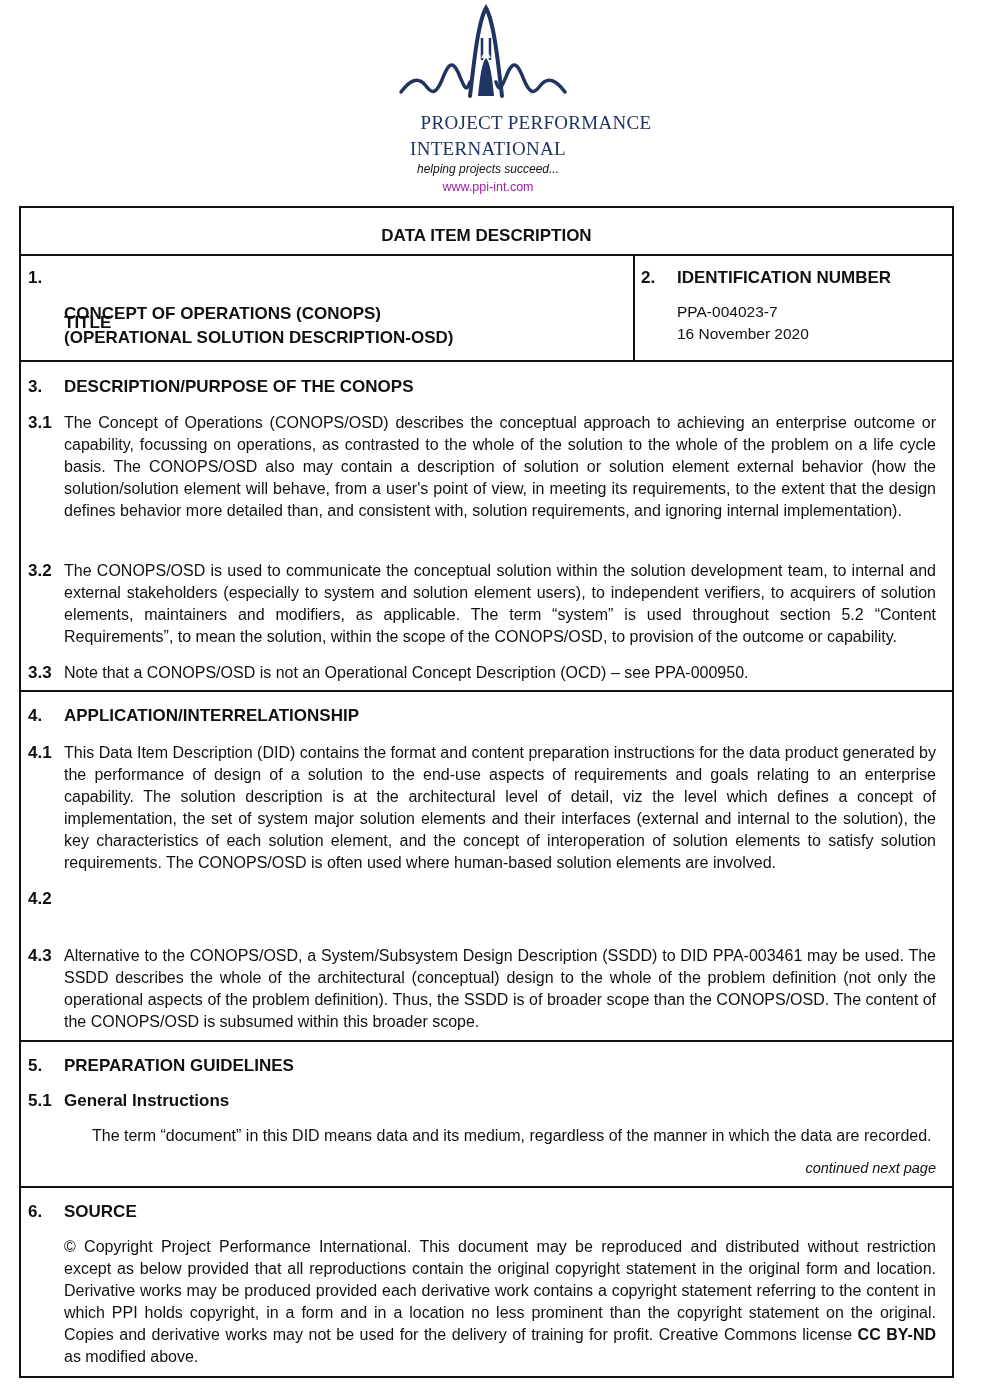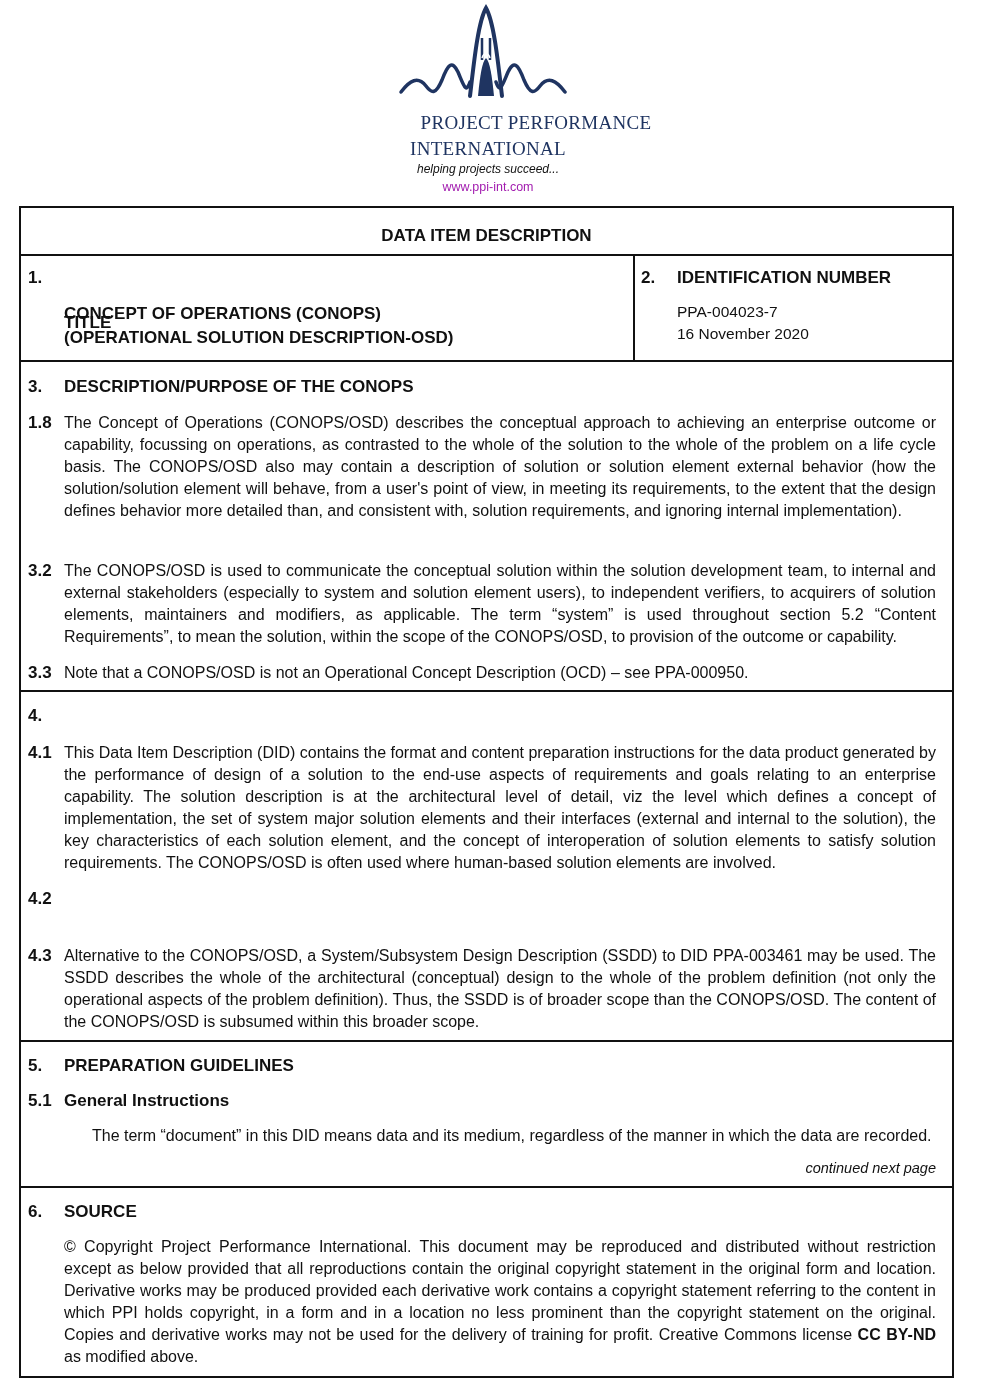--- a/index.html
+++ b/index.html
@@ -106,32 +106,33 @@
     <div class="id-value" style="left:656px; top:45px;">
       <div>PPA-004023-7</div>
       <div>16 November 2020</div>
     </div>
   </div>
 
   <div class="row" style="top:154px; height:328px;">
     <span class="num" style="top:15px;">3.</span>
     <span class="sec-head" style="top:15px;">DESCRIPTION/PURPOSE OF THE CONOPS</span>
 
-    <span class="para-num" style="top:50px;">1.8</span>
+    <span class="para-num" style="top:50px;">3.1</span>
     <div class="para" style="top:50px;">The Concept of Operations (CONOPS/OSD) describes the conceptual approach to achieving an enterprise outcome or capability, focussing on operations, as contrasted to the whole of the solution to the whole of the problem on a life cycle basis. The CONOPS/OSD also may contain a description of solution or solution element external behavior (how the solution/solution element will behave, from a user's point of view, in meeting its requirements, to the extent that the design defines behavior more detailed than, and consistent with, solution requirements, and ignoring internal implementation).</div>
 
     <span class="para-num" style="top:198px;">3.2</span>
     <div class="para" style="top:198px;">The CONOPS/OSD is used to communicate the conceptual solution within the solution development team, to internal and external stakeholders (especially to system and solution element users), to independent verifiers, to acquirers of solution elements, maintainers and modifiers, as applicable. The term “system” is used throughout section 5.2 “Content Requirements”, to mean the solution, within the scope of the CONOPS/OSD, to provision of the outcome or capability.</div>
 
     <span class="para-num" style="top:300px;">3.3</span>
     <div class="para" style="top:300px;">Note that a CONOPS/OSD is not an Operational Concept Description (OCD) – see PPA-000950.</div>
   </div>
 
   <div class="row" style="top:484px; height:348px;">
     <span class="num" style="top:14px;">4.</span>
+    <span class="sec-head" style="top:14px;">APPLICATION/INTERRELATIONSHIP</span>
 
     <span class="para-num" style="top:50px;">4.1</span>
     <div class="para" style="top:50px;">This Data Item Description (DID) contains the format and content preparation instructions for the data product generated by the performance of design of a solution to the end-use aspects of requirements and goals relating to an enterprise capability. The solution description is at the architectural level of detail, viz the level which defines a concept of implementation, the set of system major solution elements and their interfaces (external and internal to the solution), the key characteristics of each solution element, and the concept of interoperation of solution elements to satisfy solution requirements. The CONOPS/OSD is often used where human-based solution elements are involved.</div>
 
     <span class="para-num" style="top:196px;">4.2</span>
 
     <span class="para-num" style="top:253px;">4.3</span>
     <div class="para" style="top:253px;">Alternative to the CONOPS/OSD, a System/Subsystem Design Description (SSDD) to DID PPA-003461 may be used. The SSDD describes the whole of the architectural (conceptual) design to the whole of the problem definition (not only the operational aspects of the problem definition). Thus, the SSDD is of broader scope than the CONOPS/OSD. The content of the CONOPS/OSD is subsumed within this broader scope.</div>
   </div>
 

